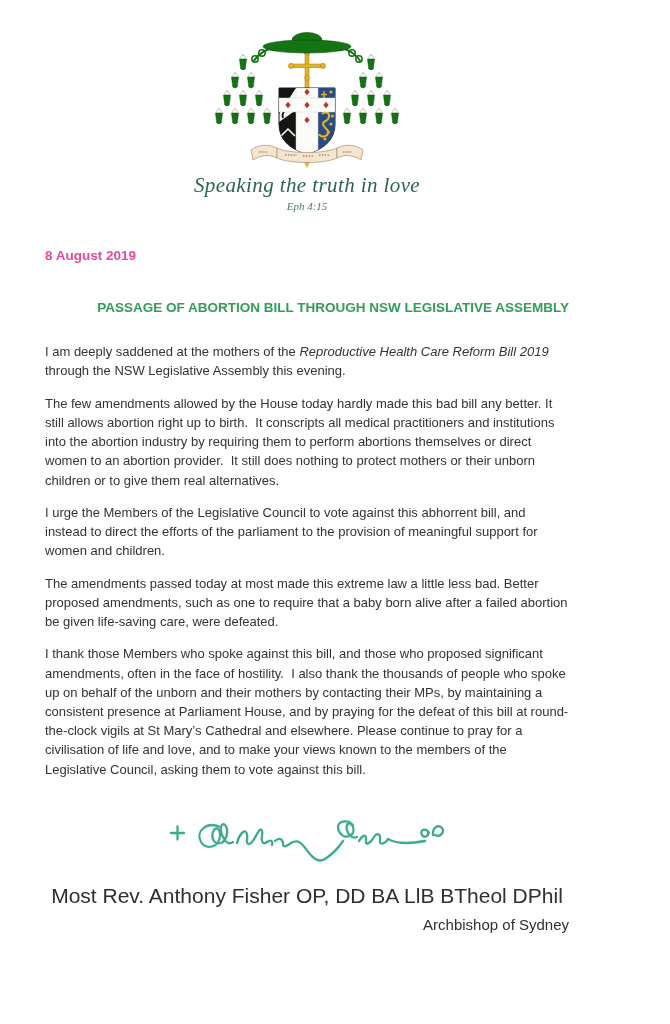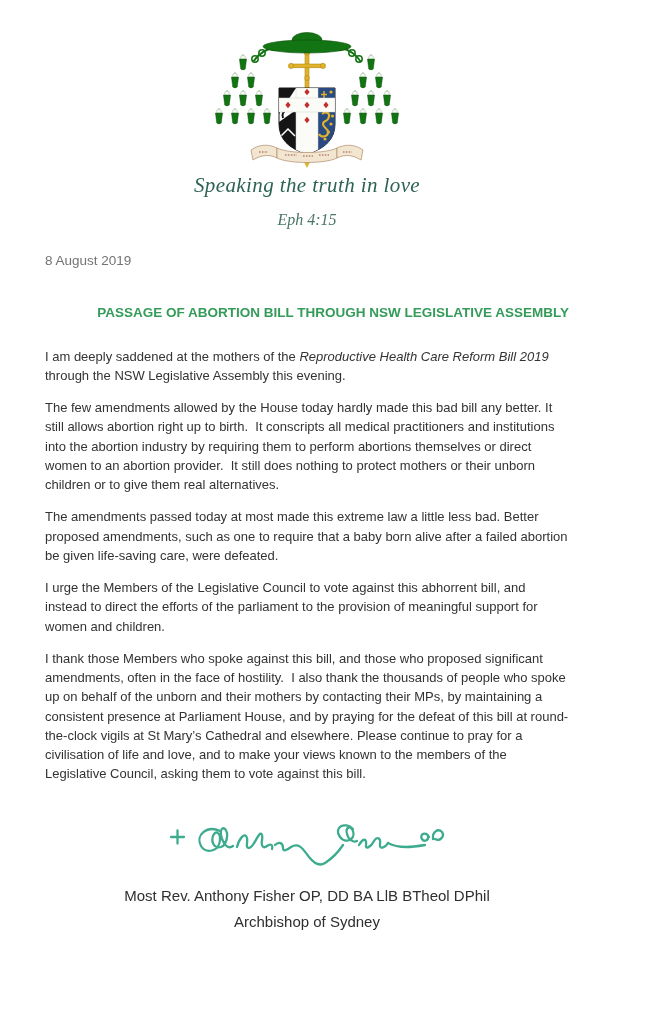--- a/index.html
+++ b/index.html
@@ -10,37 +10,37 @@
   }
   .page{width:614px;height:1024px;box-sizing:border-box;padding:0 45px;background:#ffffff;}
   .crest-wrap{text-align:center;padding-top:30px;line-height:0;}
   .crest{width:184px;height:138px;}
   .motto{
     text-align:center;font-family:"Liberation Serif",serif;font-style:italic;
     font-size:21px;color:#2d6354;margin-top:6px;letter-spacing:0.4px;line-height:1.1;
   }
   .motto-ref{
     text-align:center;font-family:"Liberation Serif",serif;font-style:italic;
-    font-size:16px;color:#4a7568;margin-top:14px;line-height:1.1;
+    font-size:11px;color:#4a7568;margin-top:3px;line-height:1.1;
   }
-  .date{font-weight:normal;font-size:13.5px;color:#737373;margin-top:24px;line-height:1.2;}
+  .date{font-weight:bold;font-size:13.5px;color:#ec4899;margin-top:36px;line-height:1.2;}
   .title{
     text-align:right;color:#349b59;font-weight:bold;font-size:13.5px;
     margin:36px 0 0 0;line-height:1.25;
   }
   .para{
     font-size:13px;line-height:1.48;margin:13px 0 0 0;color:#333333;
     white-space:pre-wrap;
   }
   .para:first-of-type{margin-top:25px;}
   .para em{}
   .sig-wrap{text-align:center;margin-top:22px;line-height:0;}
   .sig{width:300px;height:72px;}
-  .sig-name{text-align:center;font-size:15px;color:#2f2f2f;margin-top:10px;line-height:1.25;}
-  .sig-title{text-align:center;font-size:15px;color:#2f2f2f;margin-top:7px;line-height:1.25;}
+  .sig-name{text-align:center;font-size:21px;color:#2f2f2f;margin-top:10px;line-height:1.25;}
+  .sig-title{text-align:right;font-size:15px;color:#2f2f2f;margin-top:7px;line-height:1.25;}
 </style>
 </head>
 <body>
 
 <div class="page">
 
   <div class="crest-wrap">
     <svg class="crest" viewBox="0 0 184 138" aria-hidden="true">
       <defs>
         <clipPath id="shieldClip">
@@ -132,22 +132,22 @@
   <div class="motto">Speaking the truth in love</div>
   <div class="motto-ref">Eph 4:15</div>
 
   <div class="date">8 August 2019</div>
 
   <h1 class="title">PASSAGE OF ABORTION BILL THROUGH NSW LEGISLATIVE ASSEMBLY</h1>
 
   <p class="para"><span>I am deeply saddened at the mothers of the </span><em>Reproductive Health Care Reform Bill 2019</em><span> through the NSW Legislative Assembly this evening.</span></p>
 
   <p class="para">The few amendments allowed by the House today hardly made this bad bill any better. It still allows abortion right up to birth.  It conscripts all medical practitioners and institutions into the abortion industry by requiring them to perform abortions themselves or direct women to an abortion provider.  It still does nothing to protect mothers or their unborn children or to give them real alternatives.</p>
+  <p class="para">I urge the Members of the Legislative Council to vote against this abhorrent bill, and instead to direct the efforts of the parliament to the provision of meaningful support for women and children.</p>
   <p class="para">The amendments passed today at most made this extreme law a little less bad. Better proposed amendments, such as one to require that a baby born alive after a failed abortion be given life-saving care, were defeated.</p>
-  <p class="para">I urge the Members of the Legislative Council to vote against this abhorrent bill, and instead to direct the efforts of the parliament to the provision of meaningful support for women and children.</p>
   <p class="para">I thank those Members who spoke against this bill, and those who proposed significant amendments, often in the face of hostility.  I also thank the thousands of people who spoke up on behalf of the unborn and their mothers by contacting their MPs, by maintaining a consistent presence at Parliament House, and by praying for the defeat of this bill at round-the-clock vigils at St Mary’s Cathedral and elsewhere. Please continue to pray for a civilisation of life and love, and to make your views known to the members of the Legislative Council, asking them to vote against this bill.</p>
 
   <div class="sig-wrap">
     <svg class="sig" viewBox="0 0 300 72" aria-hidden="true">
       <g stroke="#3dab8e" stroke-width="2.3" fill="none" stroke-linecap="round" stroke-linejoin="round">
 
         <path d="M14,32 L27,32 M20.5,25.5 L20.5,38.5"></path>
 
         <path d="M63,26 C50,20 38,30 44,41 C49,49 62,47 63,35 C63.5,27 58,25 56,31 C54,37 57,44 64,42 C70,40 72,28 68,24 C64,21 62,28 66,36 C68,41 72,44 76,41"></path>
         <path d="M80,42 C82,34 88,26 90,33 C91,38 88,43 92,43 C96,43 98,35 102,30 C104,27 106,29 105,35 C104,41 106,44 110,41 C114,38 116,40 115,44"></path>

